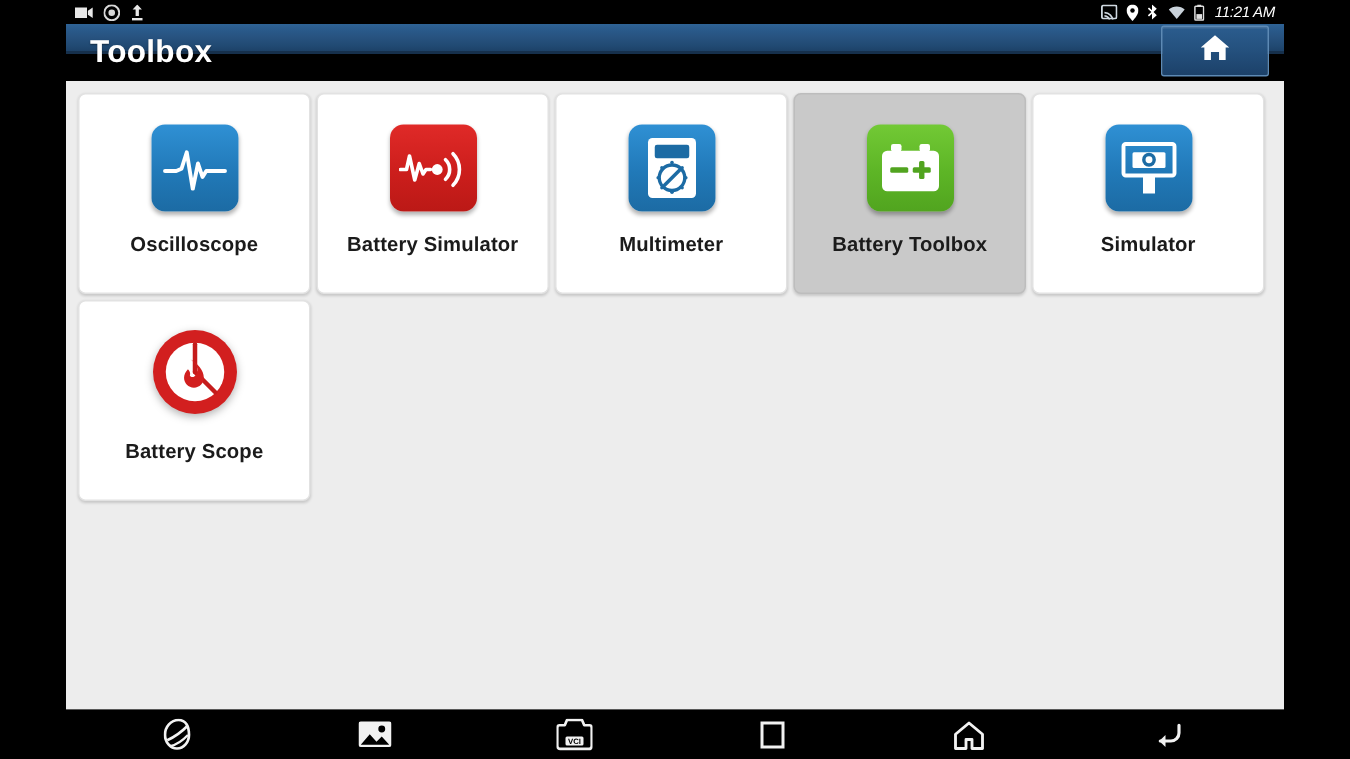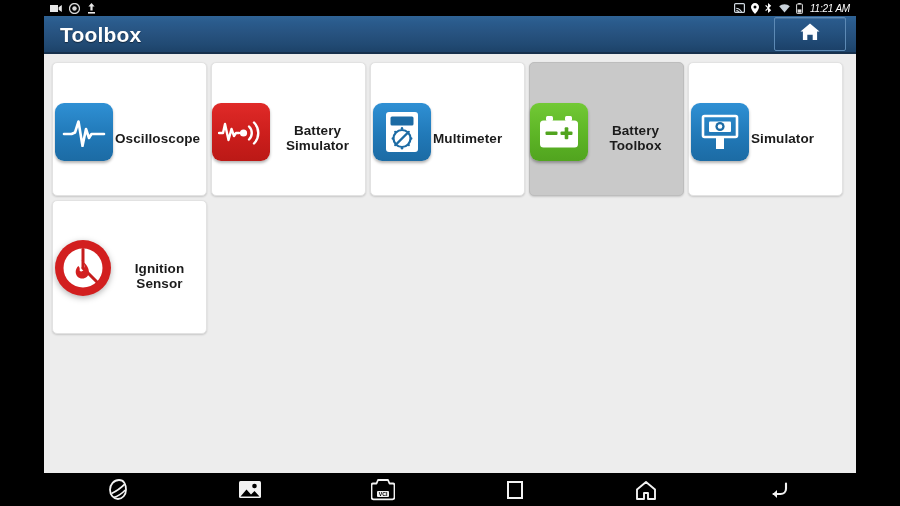--- a/index.html
+++ b/index.html
@@ -62,21 +62,21 @@
     font-family: "Liberation Sans", sans-serif;
     letter-spacing: -0.2px;
     margin-left: 1px;
     white-space: nowrap;
   }
 
   
   #titlebar {
     position: absolute;
     left: 0; top: 16px;
-    width: 812px; height: 38px;
+    width: 812px; height: 20px;
     background: linear-gradient(to bottom,
         #2f6395 0%, #2a5b8c 18%, #27527f 50%, #214a73 80%, #1d4268 100%);
     border-bottom: 2px solid #16304c;
     box-sizing: border-box;
   }
   #app-title {
     position: absolute;
     left: 16px; top: 7px;
     color: #ffffff;
     font-size: 21px;
@@ -113,21 +113,21 @@
     gap: 4px;
   }
   .tile {
     width: 155px;
     height: 134px;
     background: #ffffff;
     border: 1px solid #e2e2e2;
     border-radius: 5px;
     box-shadow: 0 1px 2px rgba(0,0,0,.16);
     display: flex;
-    flex-direction: row;
+    flex-direction: column;
     align-items: center;
     justify-content: flex-start;
     box-sizing: border-box;
     padding-top: 18px;
   }
   .tile.selected {
     background: #c9c9c9;
     border-color: #bdbdbd;
   }
   .tile-icon {
@@ -359,21 +359,21 @@
             <div style="filter:drop-shadow(0 2px 3px rgba(0,0,0,.30));">
               <svg width="60" height="60" viewBox="0 0 60 60">
                 <circle cx="30" cy="30" r="28" fill="#d21f1f"></circle>
                 <circle cx="30" cy="30" r="19.5" fill="#ffffff"></circle>
                 <path d="M30 11.5V30" stroke="#c51c1c" stroke-width="3" stroke-linecap="round"></path>
                 <path d="M30 30l13.5 13.5" stroke="#c51c1c" stroke-width="3" stroke-linecap="round"></path>
                 <path d="M27 21.5c4.5 3.5 5.5 6.5 4 9.8-1 2.2-3.4 2.8-4.4 1.2.6-2-.3-3.4-1.3-4.4-1.6 1.7-2.6 3.6-2.6 5.8 0 3.6 2.9 6.6 6.6 6.6s6.6-3 6.6-6.6c0-5-4.2-9.6-8.9-12.4z" fill="#d21f1f"></path>
               </svg>
             </div>
           </div>
-          <div class="tile-label">Ignition Sensor</div>
+          <div class="tile-label">Battery Scope</div>
         </div>
 
       </div>
     </div>
 
     <div id="nav-divider"></div>
 
     <div id="navbar">
       <div class="nav-group-left">
         <span class="nav-ico">

